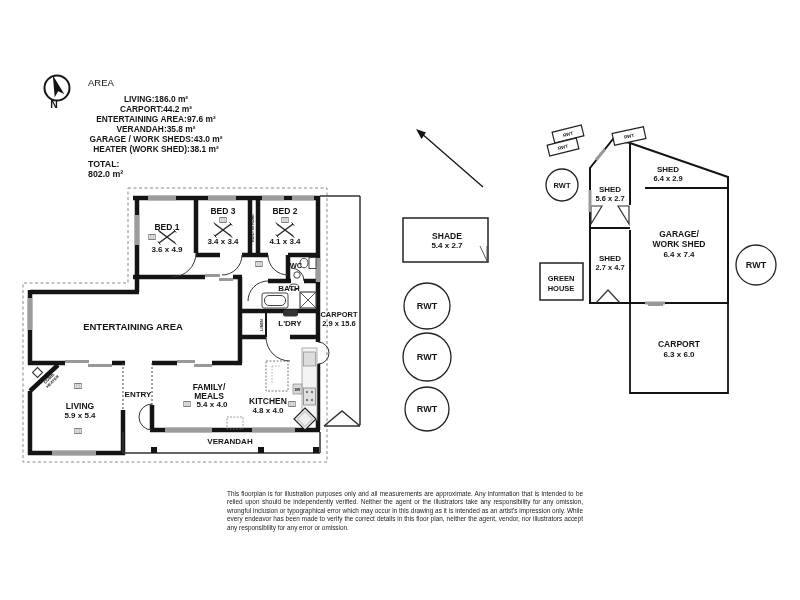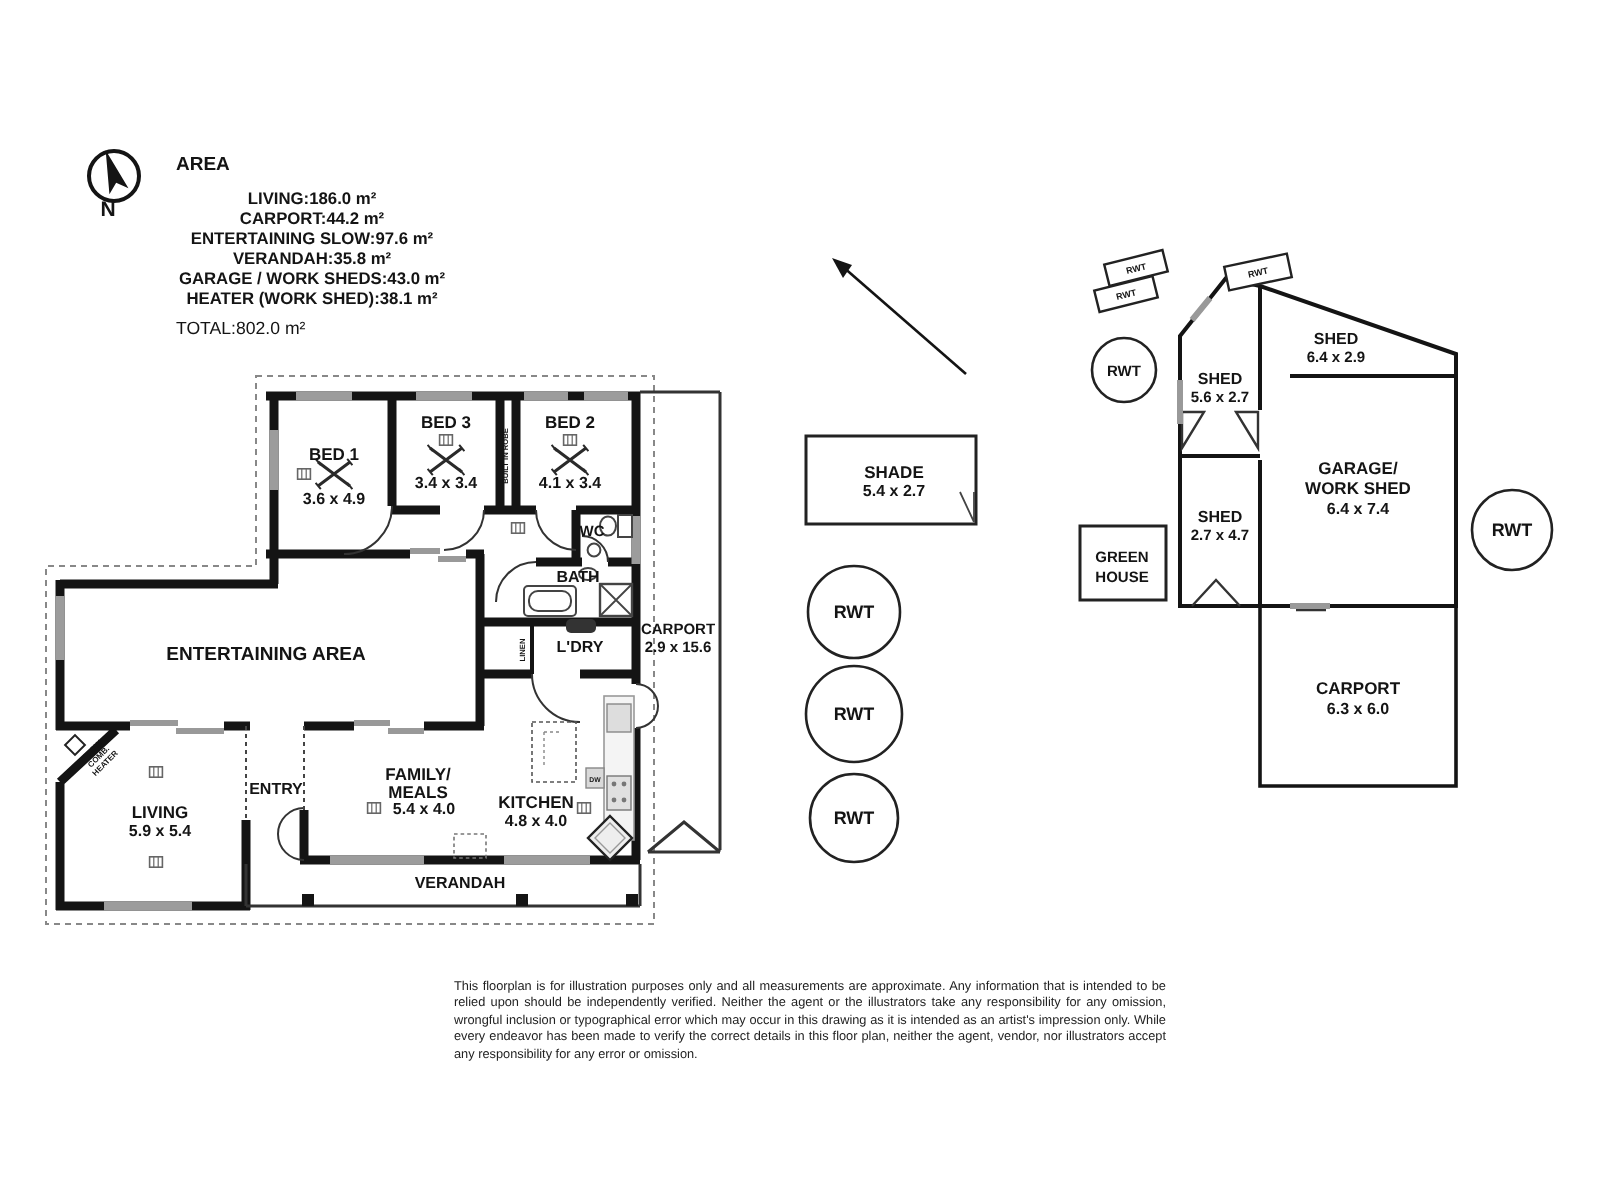--- a/index.html
+++ b/index.html
@@ -1,23 +1,23 @@
 <!DOCTYPE html>
 <html><head>
 <meta charset="utf-8">
 <style>
   html,body{margin:0;padding:0;background:#fff;}
   #canvas{position:relative;width:800px;height:600px;background:#fff;overflow:hidden;
           font-family:"Liberation Sans",sans-serif;}
   #plan-svg{position:absolute;left:0;top:0;}
   svg text{font-family:"Liberation Sans",sans-serif;font-weight:bold;fill:#141414;}
   .legend{position:absolute;left:88px;top:77px;width:136px;color:#141414;}
-  .legend-title{font-size:9.5px;font-weight:bold;margin-bottom:6px;}
+  .legend-title{font-size:9.5px;font-weight:normal;margin-bottom:6px;}
   .legend-row{display:flex;justify-content:center;font-size:8.4px;font-weight:bold;line-height:10px;}
-  .legend-total{display:flex;justify-content:flex-start;font-size:8.8px;font-weight:normal;margin-top:5px;}
+  .legend-total{display:flex;justify-content:flex-end;font-size:8.8px;font-weight:bold;margin-top:5px;flex-direction:column;}
   .disclaimer{position:absolute;left:227px;top:490px;width:356px;font-size:6.4px;line-height:1.32;
               color:#222;text-align:justify;}
 </style>
 </head>
 <body>
 
 <div id="canvas">
 
 <svg id="plan-svg" width="800" height="600" viewBox="0 0 800 600">
   <defs>
@@ -256,21 +256,21 @@
     <div class="legend-title">AREA</div>
     <div class="legend-row">
       <span>LIVING:</span>
       <span>186.0 m²</span>
     </div>
     <div class="legend-row">
       <span>CARPORT:</span>
       <span>44.2 m²</span>
     </div>
     <div class="legend-row">
-      <span>ENTERTAINING SLOW:</span>
+      <span>ENTERTAINING AREA:</span>
       <span>97.6 m²</span>
     </div>
     <div class="legend-row">
       <span>VERANDAH:</span>
       <span>35.8 m²</span>
     </div>
     <div class="legend-row">
       <span>GARAGE / WORK SHEDS:</span>
       <span>43.0 m²</span>
     </div>

